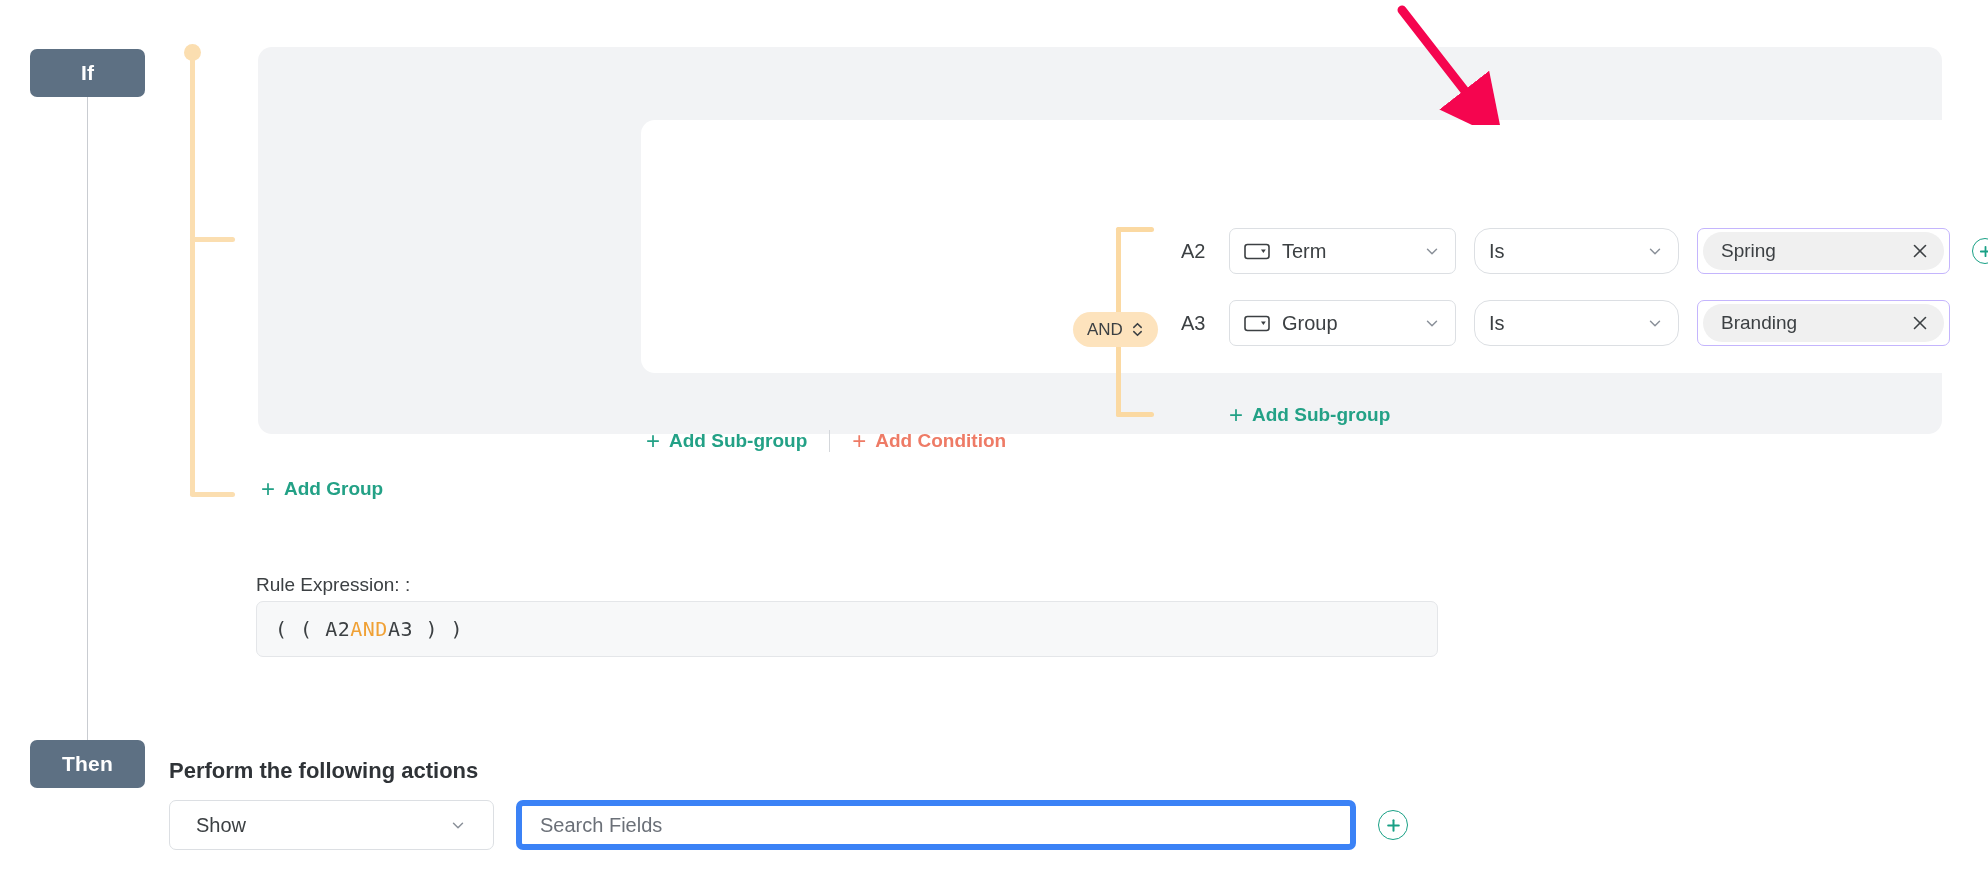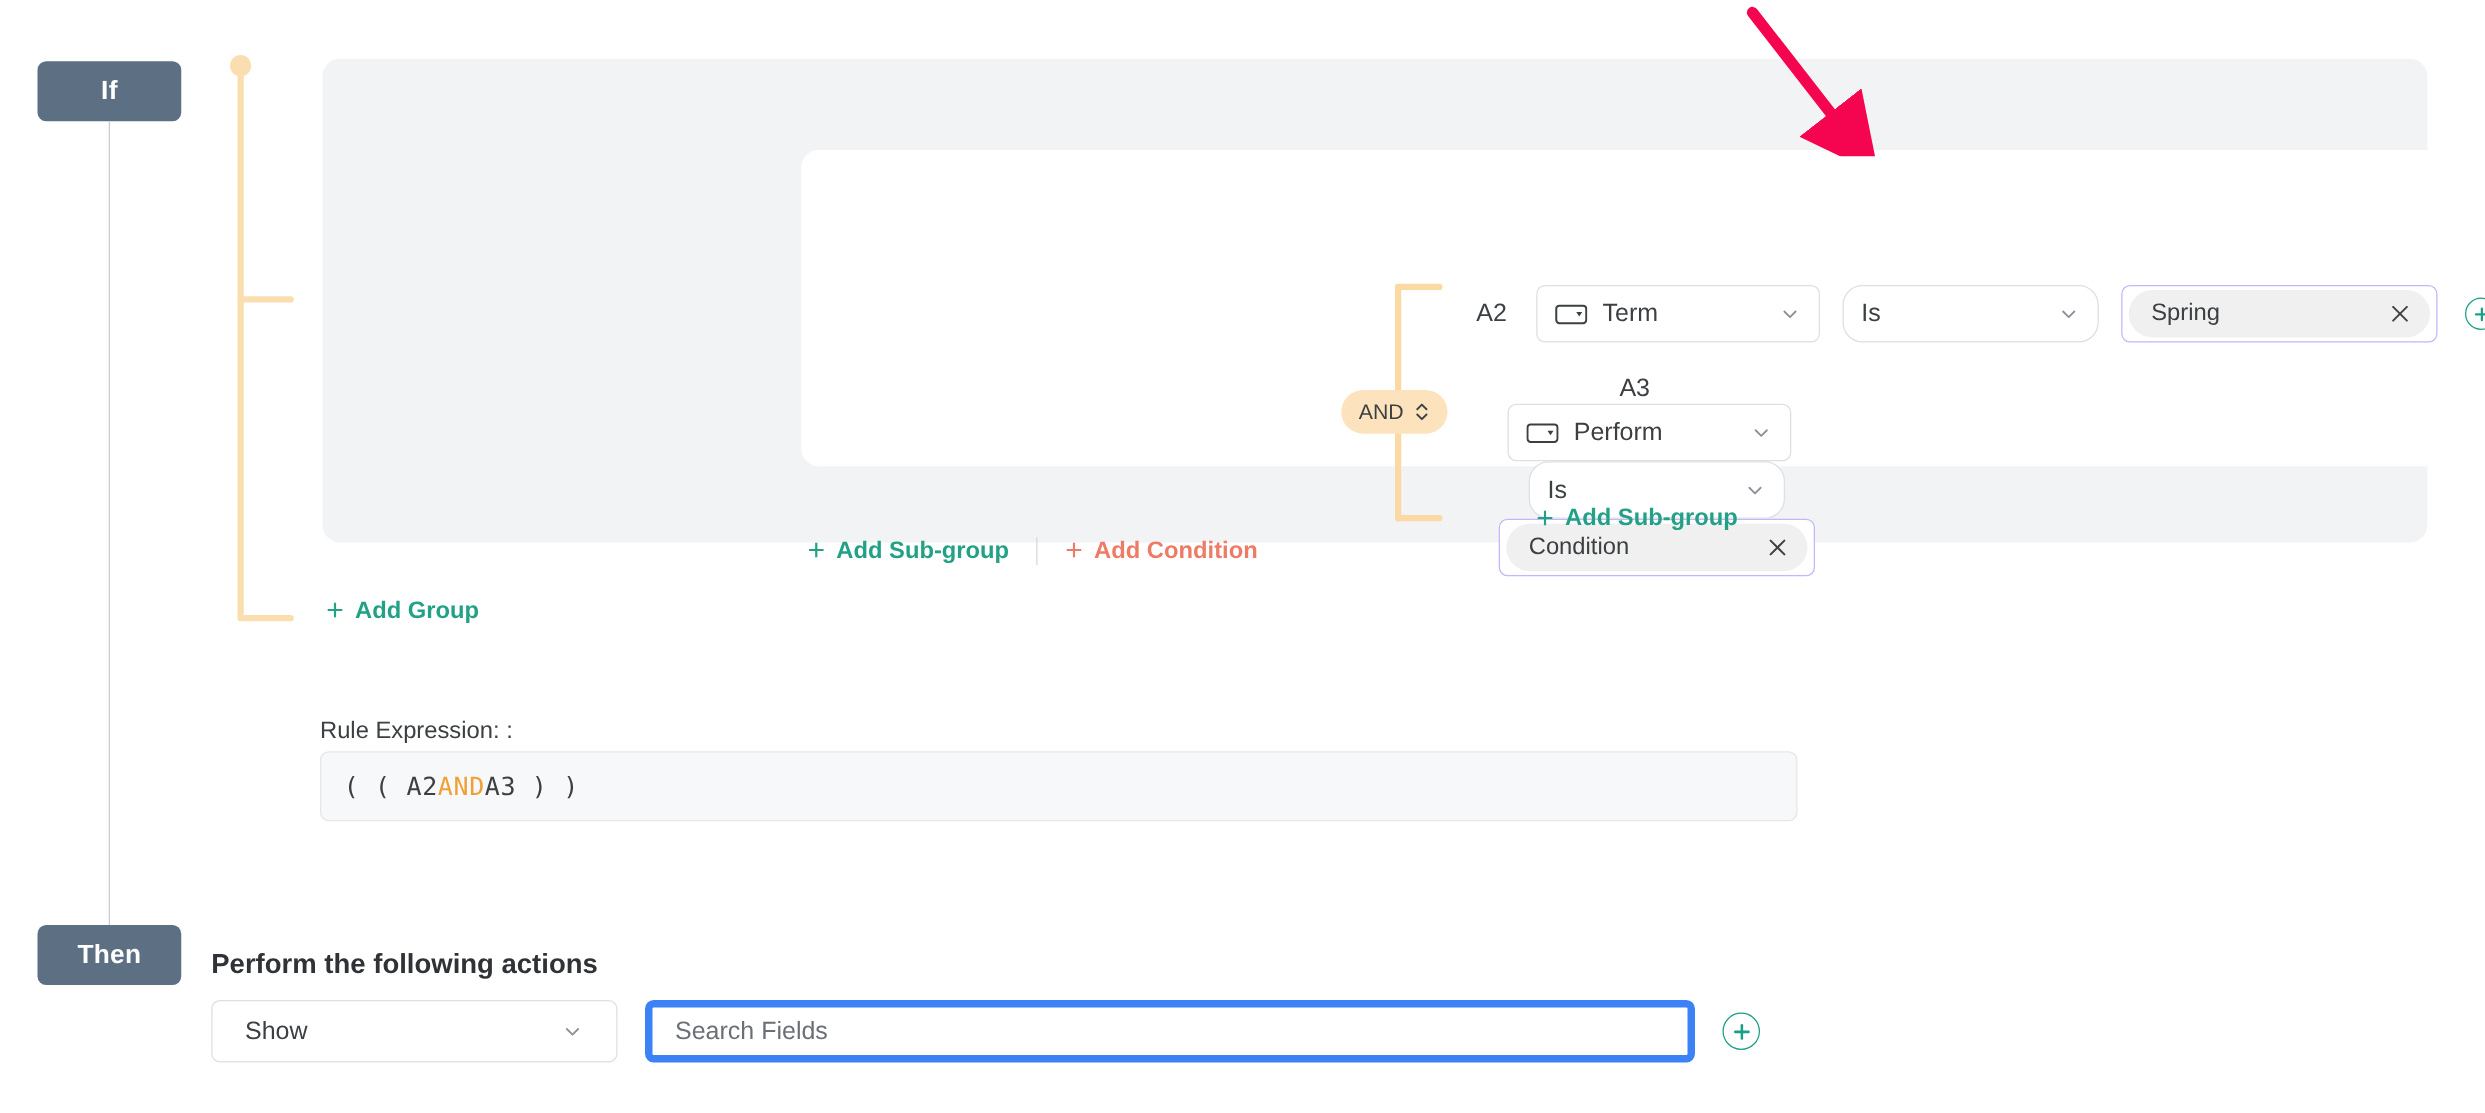--- a/index.html
+++ b/index.html
@@ -114,21 +114,21 @@
     display: flex; align-items: center; gap: 8px;
     font-size: 17px;
     color: #3c4043;
     cursor: pointer;
     z-index: 3;
   }
 
   
   .cond-row { position: absolute; display: flex; align-items: center; }
   #cond-row-1 { left: 540px; top: 108px; }
-  #cond-row-2 { left: 540px; top: 180px; flex-direction: column; }
+  #cond-row-2 { left: 540px; top: 180px; }
 
   .cond-label {
     width: 42px;
     font-size: 20px;
     color: #3c4043;
     text-align: left;
   }
 
   .select-box {
     height: 46px;
@@ -368,36 +368,36 @@
       </div>
 
       <div class="cond-row" id="cond-row-2">
         <div class="cond-label">A3</div>
 
         <div class="select-box select-field">
           <svg width="26" height="17" viewBox="0 0 26 17" fill="none">
             <rect x="1" y="1.5" width="24" height="14" rx="2.5" stroke="#3c4043" stroke-width="1.6"></rect>
             <path d="M17 6.5l2.4 3.6 2.4-3.6z" fill="#3c4043"></path>
           </svg>
-          <span class="select-text">Perform</span>
+          <span class="select-text">Group</span>
           <svg class="chev" viewBox="0 0 20 20" fill="none" stroke="currentColor" stroke-width="1.6" stroke-linecap="round" stroke-linejoin="round">
             <polyline points="5 8 10 13 15 8"></polyline>
           </svg>
         </div>
 
         <div class="select-box select-op">
           <span class="select-text">Is</span>
           <svg class="chev" viewBox="0 0 20 20" fill="none" stroke="currentColor" stroke-width="1.6" stroke-linecap="round" stroke-linejoin="round">
             <polyline points="5 8 10 13 15 8"></polyline>
           </svg>
         </div>
 
         <div class="input-box">
           <div class="chip">
-            <span>Condition</span>
+            <span>Branding</span>
             <svg class="chip-x" viewBox="0 0 20 20" fill="none" stroke="currentColor" stroke-width="1.6" stroke-linecap="round">
               <line x1="4.5" y1="4.5" x2="15.5" y2="15.5"></line>
               <line x1="15.5" y1="4.5" x2="4.5" y2="15.5"></line>
             </svg>
           </div>
         </div>
       </div>
 
       <div class="link-btn link-teal" id="inner-add-subgroup">
         <span class="plus-glyph">+</span>

